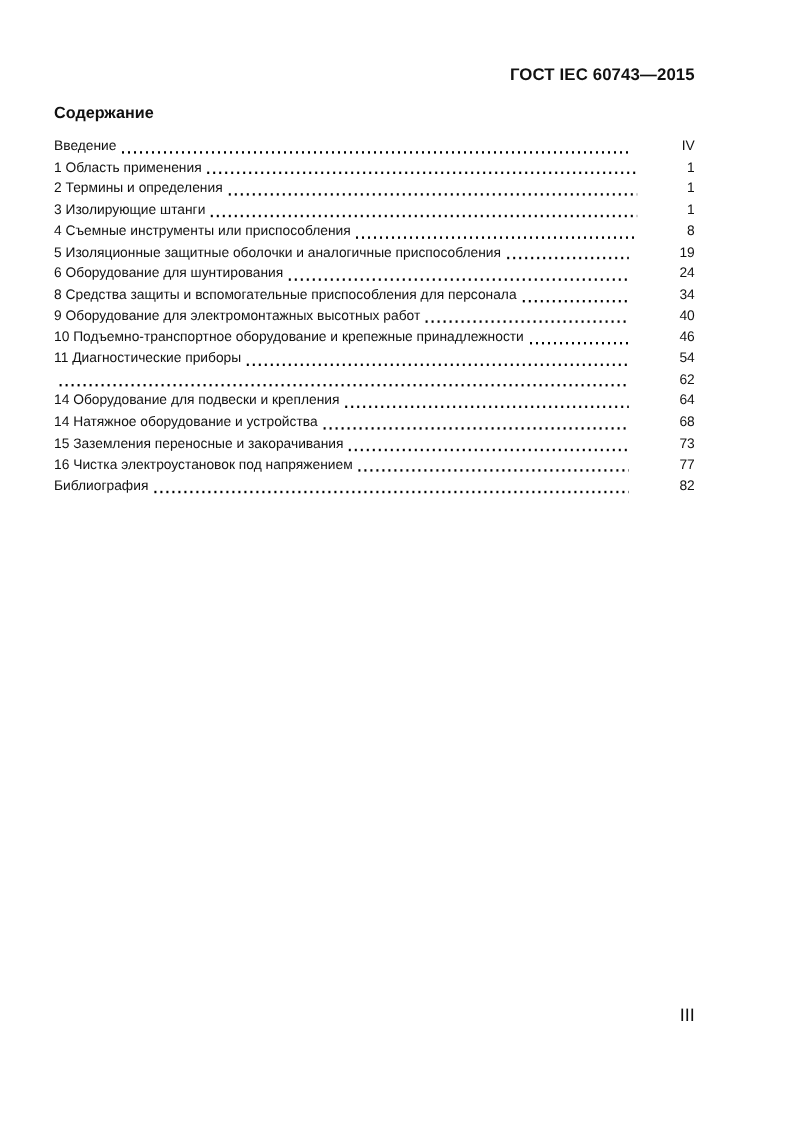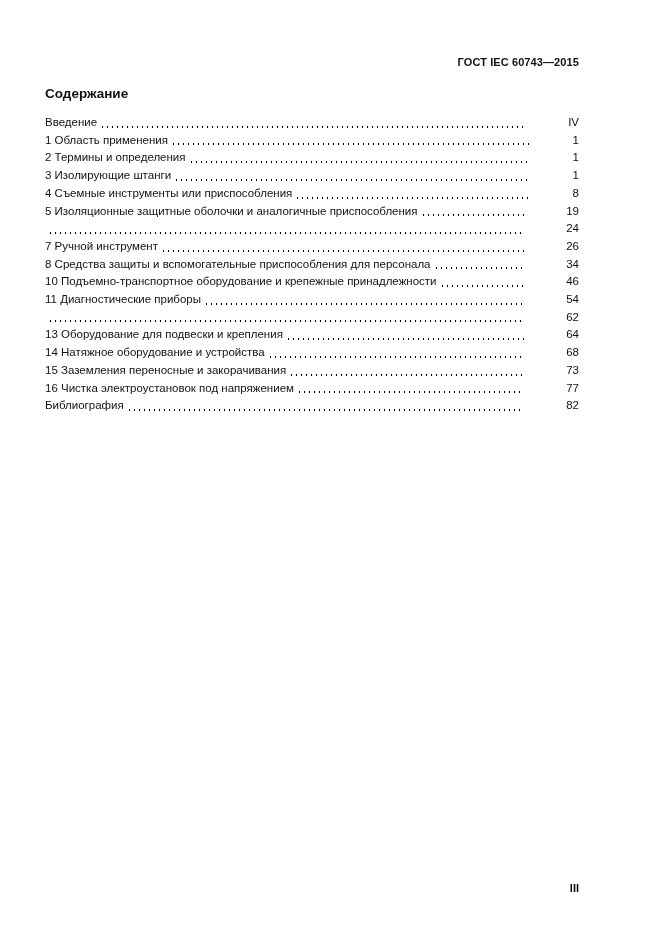--- a/index.html
+++ b/index.html
@@ -18,21 +18,21 @@
     overflow: hidden;
   }
   .content {
     position: absolute;
     left: 45px;
     right: 82px;
     top: 55px;
   }
   .doc-code {
     text-align: right;
-    font-size: 11px;
+    font-size: 14px;
     font-weight: bold;
     letter-spacing: 0.1px;
     line-height: 14px;
   }
   .toc-title {
     margin-top: 17px;
     text-align: left;
     font-size: 13.5px;
     font-weight: bold;
   }
@@ -59,25 +59,24 @@
     background-size: 5px 2px;
     background-repeat: repeat-x;
     background-position: left center;
   }
   .toc-page {
     flex: 0 0 auto;
     margin-left: 40px;
   }
   .footer-page-number {
     position: absolute;
-    top: 882px;
+    top: 838px;
     right: 82px;
-    font-size: 11px;
+    font-size: 15px;
     color: #111111;
-    font-weight: bold;
   }
 </style>
 </head>
 <body>
 
 <div class="page">
   <div class="content">
 
     <div class="doc-code">ГОСТ IEC 60743—2015</div>
 
@@ -114,56 +113,57 @@
     <span class="toc-page">8</span>
   </div>
 
   <div class="toc-row">
     <span class="toc-label">5 Изоляционные защитные оболочки и аналогичные приспособления</span>
     <span class="toc-leader"></span>
     <span class="toc-page">19</span>
   </div>
 
   <div class="toc-row">
+    <span class="toc-label">6 Оборудование для шунтирования</span>
     <span class="toc-leader"></span>
     <span class="toc-page">24</span>
   </div>
 
-  <div class="toc-row">
-    <span class="toc-label">7 Ручной инструмент</span>
-    <span class="toc-leader"></span>
-    <span class="toc-page">26</span>
-  </div>
 
   <div class="toc-row">
     <span class="toc-label">8 Средства защиты и вспомогательные приспособления для персонала</span>
     <span class="toc-leader"></span>
     <span class="toc-page">34</span>
   </div>
 
+  <div class="toc-row">
+    <span class="toc-label">9 Оборудование для электромонтажных высотных работ</span>
+    <span class="toc-leader"></span>
+    <span class="toc-page">40</span>
+  </div>
 
   <div class="toc-row">
     <span class="toc-label">10 Подъемно-транспортное оборудование и крепежные принадлежности</span>
     <span class="toc-leader"></span>
     <span class="toc-page">46</span>
   </div>
 
   <div class="toc-row">
     <span class="toc-label">11 Диагностические приборы</span>
     <span class="toc-leader"></span>
     <span class="toc-page">54</span>
   </div>
 
   <div class="toc-row">
     <span class="toc-leader"></span>
     <span class="toc-page">62</span>
   </div>
 
   <div class="toc-row">
-    <span class="toc-label">13 Оборудование для подвески и крепления</span>
+    <span class="toc-label">14 Оборудование для подвески и крепления</span>
     <span class="toc-leader"></span>
     <span class="toc-page">64</span>
   </div>
 
   <div class="toc-row">
     <span class="toc-label">14 Натяжное оборудование и устройства</span>
     <span class="toc-leader"></span>
     <span class="toc-page">68</span>
   </div>
 

